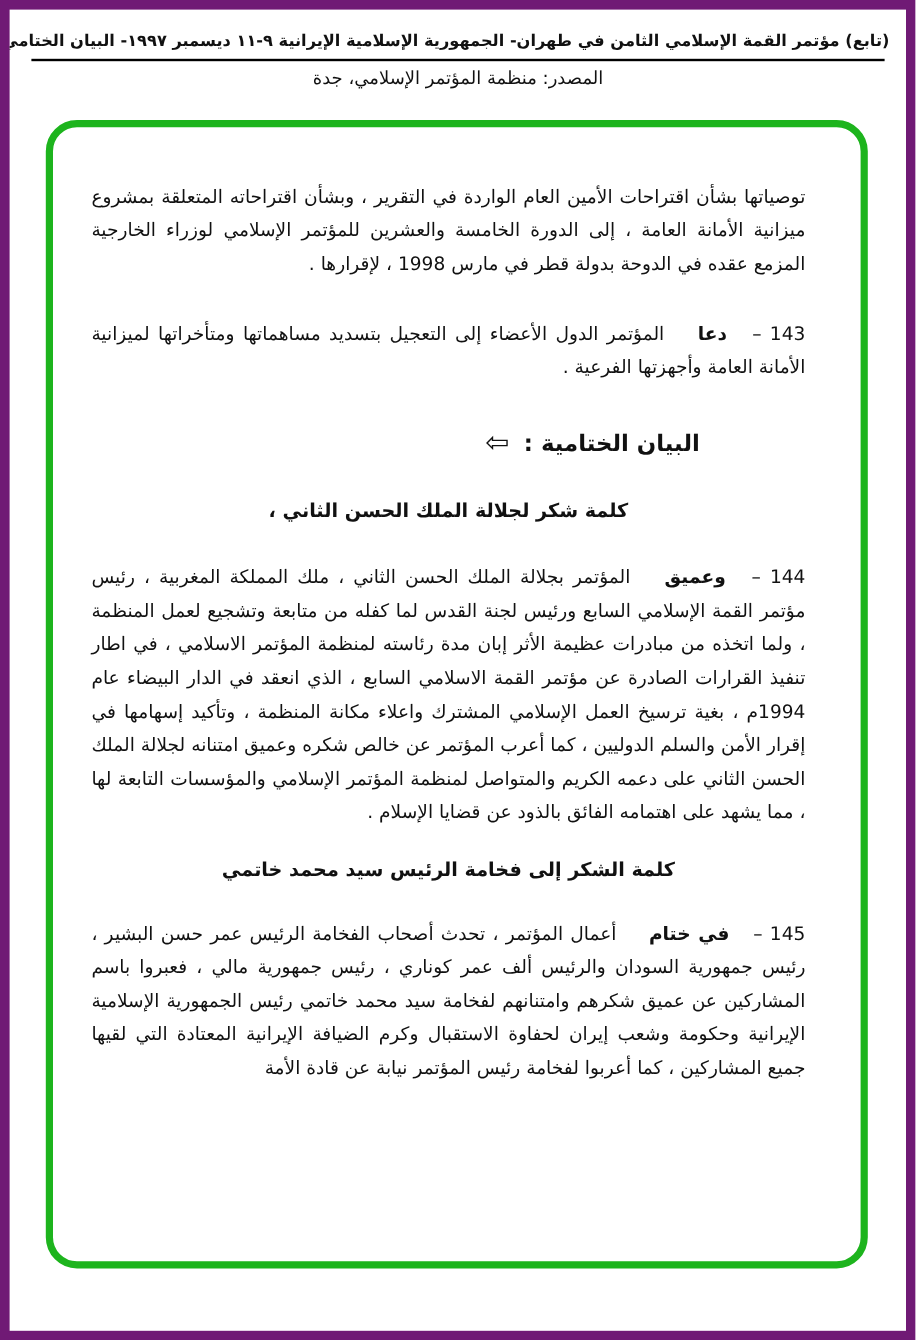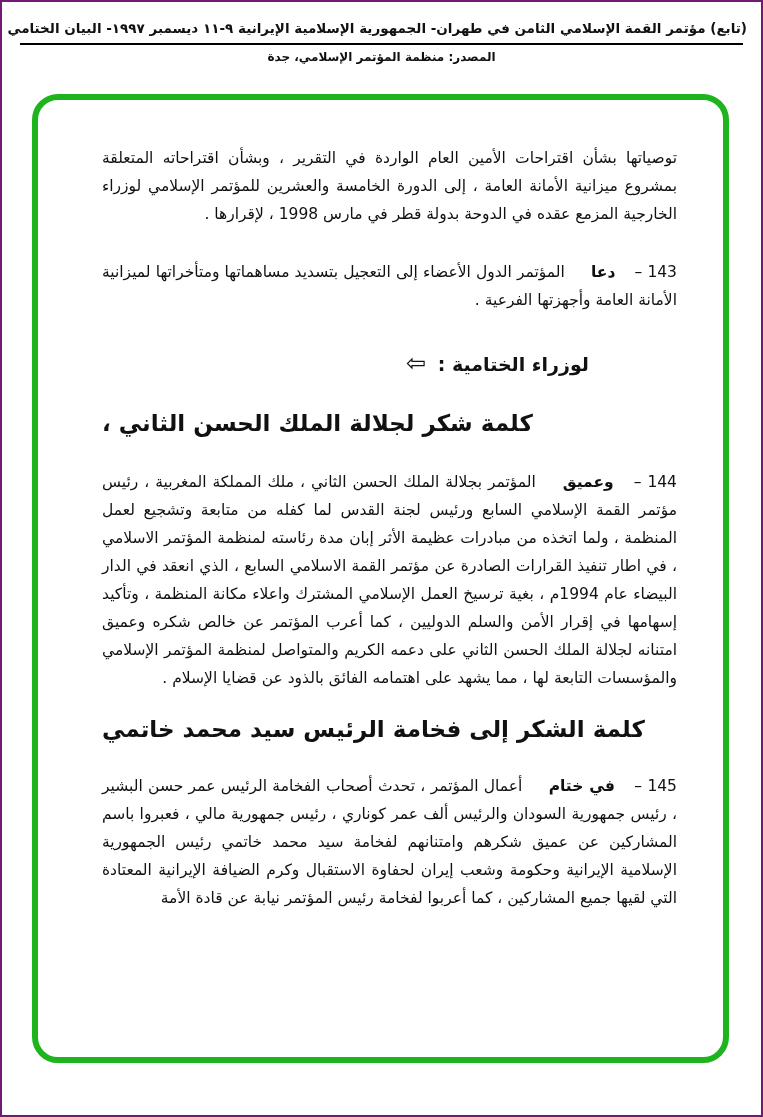--- a/index.html
+++ b/index.html
@@ -11,21 +11,21 @@
     width: 763px;
     height: 1117px;
     font-family: "DejaVu Sans", sans-serif;
     color: #111111;
   }
   .page {
     position: relative;
     width: 763px;
     height: 1117px;
     box-sizing: border-box;
-    border: 2px solid #701a75;
+    border: 8px solid #701a75;
     background: #ffffff;
     direction: rtl;
     overflow: hidden;
   }
   .header {
     padding-top: 18px;
     text-align: center;
   }
   .header-title {
     font-size: 13.5px;
@@ -33,33 +33,33 @@
     padding: 0 14px;
     white-space: nowrap;
   }
   .header-rule {
     height: 0;
     border: none;
     border-top: 2px solid #000000;
     margin: 7px 18px 5px 18px;
   }
   .header-source {
-    font-size: 12px;
-    font-weight: bold;
+    font-size: 15px;
+    font-weight: normal;
   }
   .content-frame {
     position: absolute;
     top: 92px;
     right: 32px;
     left: 30px;
     bottom: 52px;
     box-sizing: border-box;
     border: 6px solid #1db41d;
     border-radius: 26px;
-    padding: 44px 46px 16px 64px;
+    padding: 44px 46px 16px 32px;
     background: #ffffff;
   }
   .para {
     font-size: 15.5px;
     line-height: 28px;
     text-align: justify;
     margin: 0;
   }
   .para-continuation { margin-bottom: 30px; }
   .item-143 { margin-bottom: 38px; }
@@ -82,22 +82,22 @@
     font-size: 19px;
     font-weight: bold;
   }
   .arrow-icon {
     font-size: 24px;
     line-height: 1;
     font-weight: normal;
     transform: translateY(-1px);
   }
   .heading-big {
-    text-align: left;
-    font-size: 23px;
+    text-align: center;
+    font-size: 16px;
     font-weight: bold;
     margin: 0 0 34px 0;
   }
   .heading-king { margin-bottom: 32px; }
   .heading-khatami { margin-bottom: 30px; }
   .page-number {
     position: absolute;
     bottom: 14px;
     left: 0;
     right: 0;
@@ -121,21 +121,21 @@
 
     <p class="para para-continuation">توصياتها بشأن اقتراحات الأمين العام الواردة في التقرير ، وبشأن اقتراحاته المتعلقة بمشروع ميزانية الأمانة العامة ، إلى الدورة الخامسة والعشرين للمؤتمر الإسلامي لوزراء الخارجية المزمع عقده في الدوحة بدولة قطر في مارس 1998 ، لإقرارها .</p>
 
     <p class="para item-143">
       <span class="num">143 –</span>
       <b class="lead">دعا</b>
       <span>المؤتمر الدول الأعضاء إلى التعجيل بتسديد مساهماتها ومتأخراتها لميزانية الأمانة العامة وأجهزتها الفرعية .</span>
     </p>
 
     <div class="section-heading">
-      <span>لوزراء الختامية :</span>
+      <span>البيان الختامية :</span>
       <span class="arrow-icon">⇦</span>
     </div>
 
     <h2 class="heading-big heading-king">كلمة شكر لجلالة الملك الحسن الثاني ،</h2>
 
     <p class="para item-144">
       <span class="num">144 –</span>
       <b class="lead">وعميق</b>
       <span>المؤتمر بجلالة الملك الحسن الثاني ، ملك المملكة المغربية ، رئيس مؤتمر القمة الإسلامي السابع ورئيس لجنة القدس لما كفله من متابعة وتشجيع لعمل المنظمة ، ولما اتخذه من مبادرات عظيمة الأثر إبان مدة رئاسته لمنظمة المؤتمر الاسلامي ، في اطار تنفيذ القرارات الصادرة عن مؤتمر القمة الاسلامي السابع ، الذي انعقد في الدار البيضاء عام 1994م ، بغية ترسيخ العمل الإسلامي المشترك واعلاء مكانة المنظمة ، وتأكيد إسهامها في إقرار الأمن والسلم الدوليين ، كما أعرب المؤتمر عن خالص شكره وعميق امتنانه لجلالة الملك الحسن الثاني على دعمه الكريم والمتواصل لمنظمة المؤتمر الإسلامي والمؤسسات التابعة لها ، مما يشهد على اهتمامه الفائق بالذود عن قضايا الإسلام .</span>
     </p>

